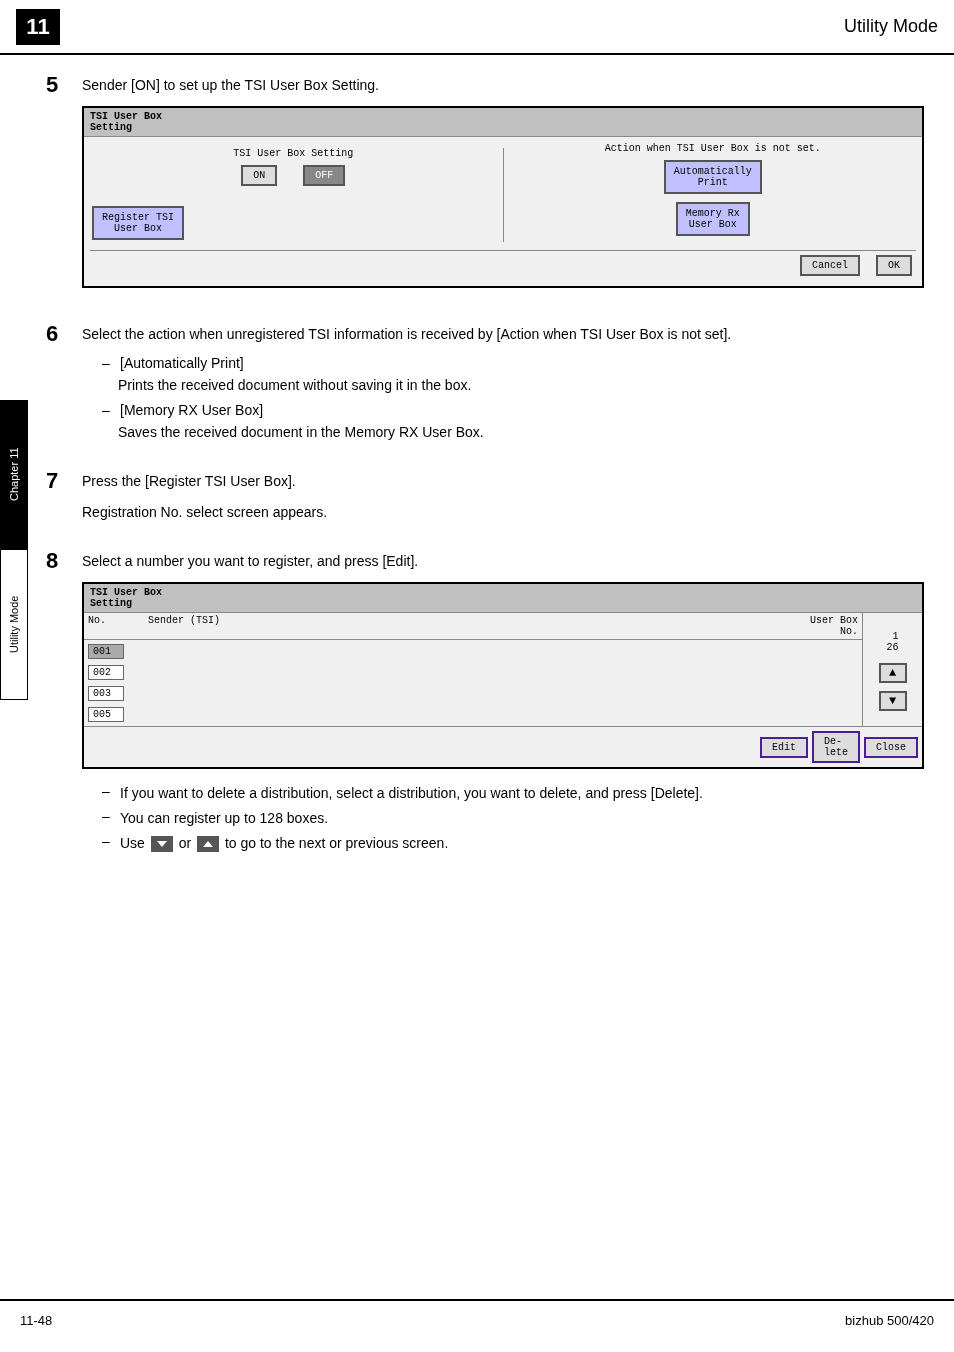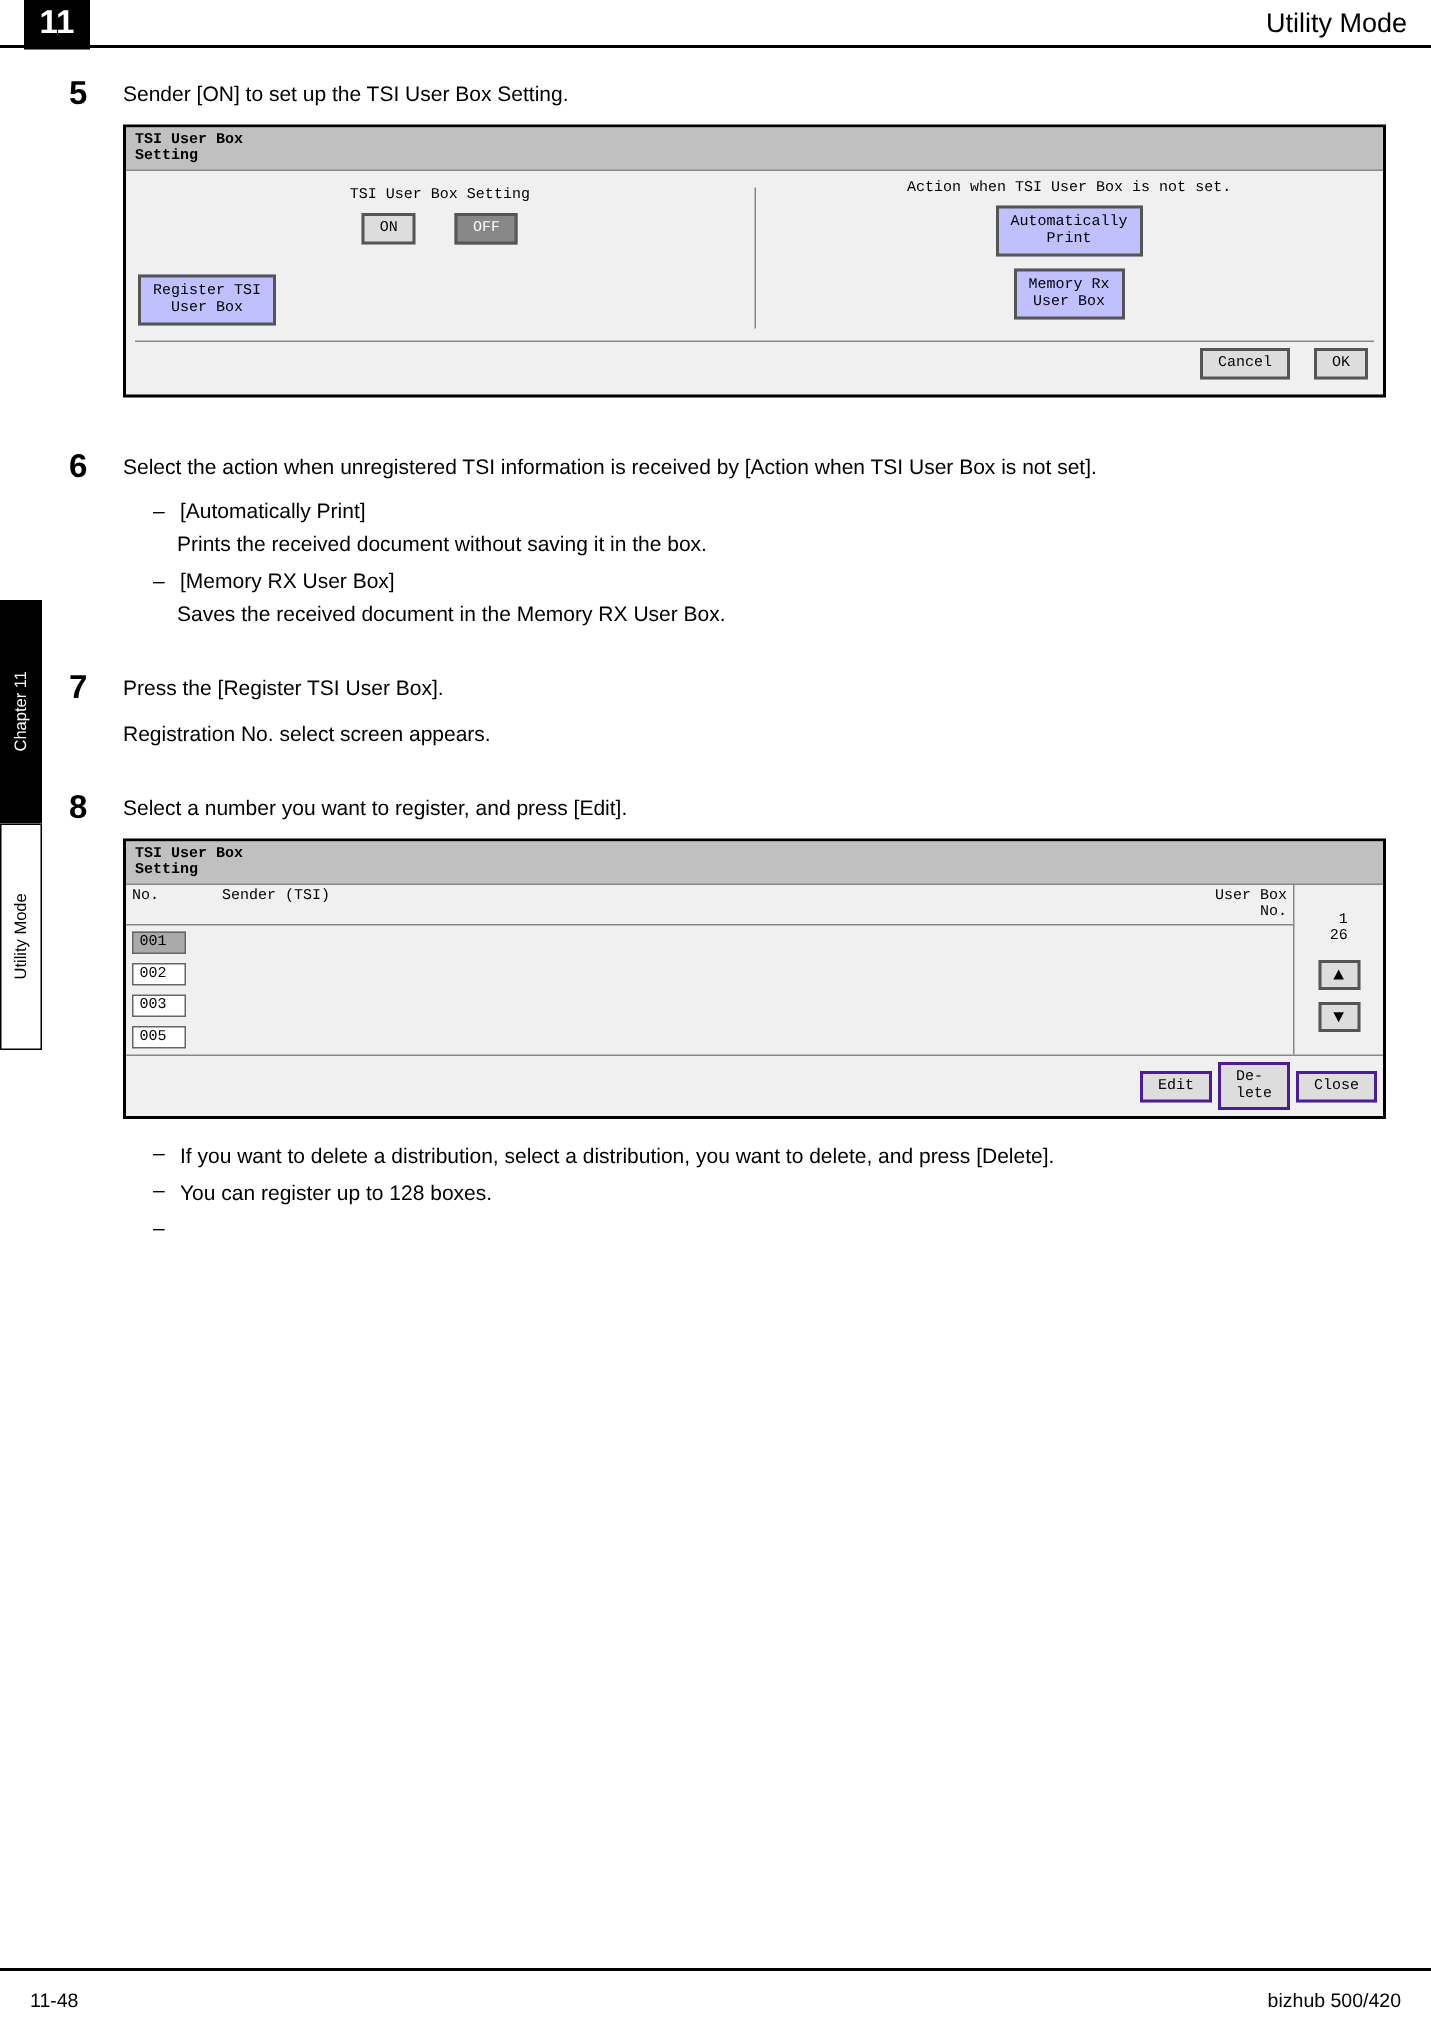--- a/index.html
+++ b/index.html
@@ -12,21 +12,21 @@
       color: #000;
       position: relative;
     }
 
     
     .header {
       display: flex;
       align-items: center;
       border-bottom: 2px solid #000;
       padding: 6px 16px;
-      height: 32px;
+      height: 55px;
     }
     .header-chapter-box {
       background: #000;
       color: #fff;
       font-size: 22px;
       font-weight: bold;
       width: 44px;
       height: 36px;
       display: flex;
       align-items: center;
@@ -35,21 +35,21 @@
     }
     .header-title {
       margin-left: auto;
       font-size: 18px;
       font-weight: normal;
     }
 
     
     .footer {
       position: absolute;
-      bottom: 0;
+      bottom: 13px;
       left: 0;
       right: 0;
       display: flex;
       justify-content: space-between;
       align-items: center;
       padding: 8px 20px;
       border-top: 2px solid #000;
       height: 40px;
     }
     .footer-page {
@@ -497,20 +497,27 @@
         <div class="bullet-item">
           <span class="bullet-dash">–</span>
           <span class="bullet-text">If you want to delete a distribution, select a distribution, you want to delete, and press [Delete].</span>
         </div>
         <div class="bullet-item">
           <span class="bullet-dash">–</span>
           <span class="bullet-text">You can register up to 128 boxes.</span>
         </div>
         <div class="bullet-item">
           <span class="bullet-dash">–</span>
+          <span class="bullet-text">
+            <span>Use</span>
+            <span class="nav-icon nav-icon-down"></span>
+            <span>or</span>
+            <span class="nav-icon nav-icon-up"></span>
+            <span>to go to the next or previous screen.</span>
+          </span>
         </div>
       </div>
 
     </div>
   </div>
 
 </div>
 
 <div class="footer">
   <span class="footer-page">11-48</span>

